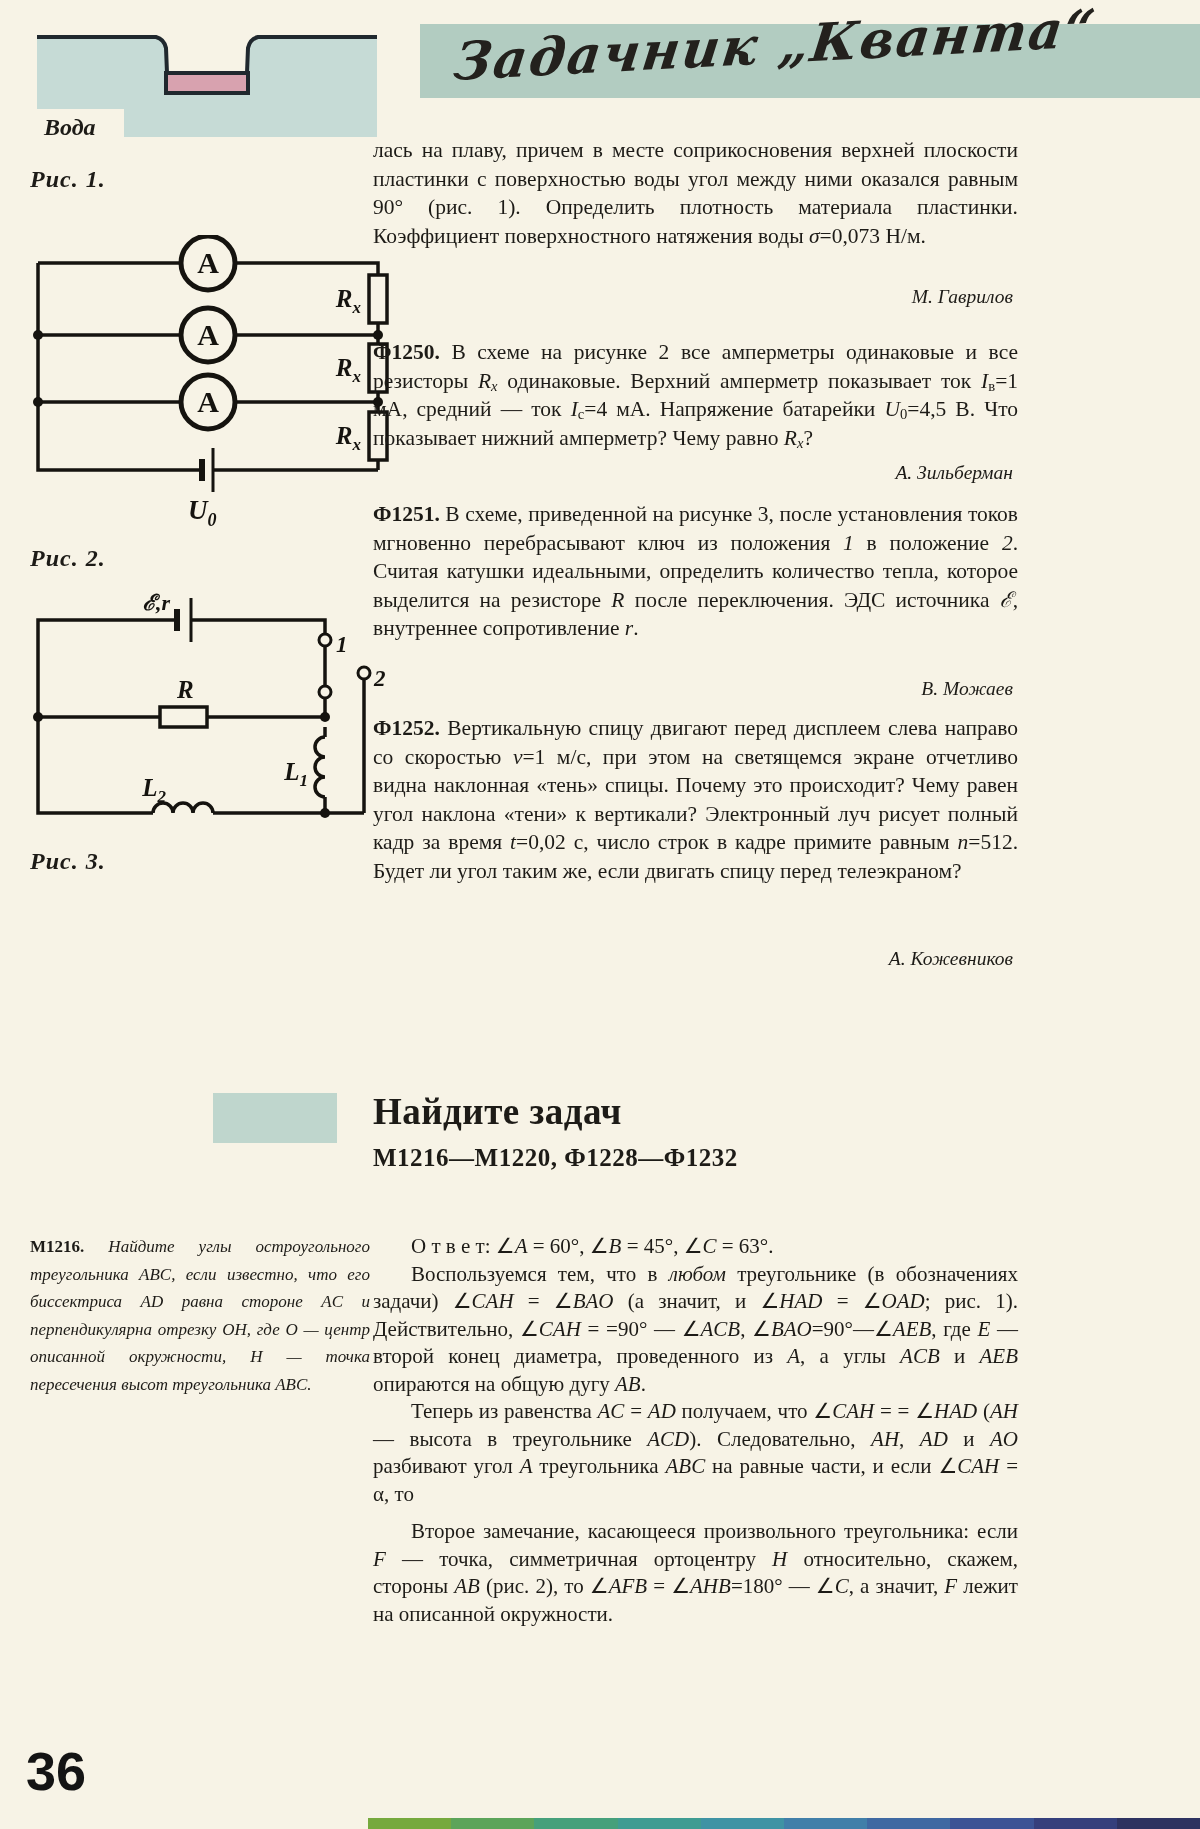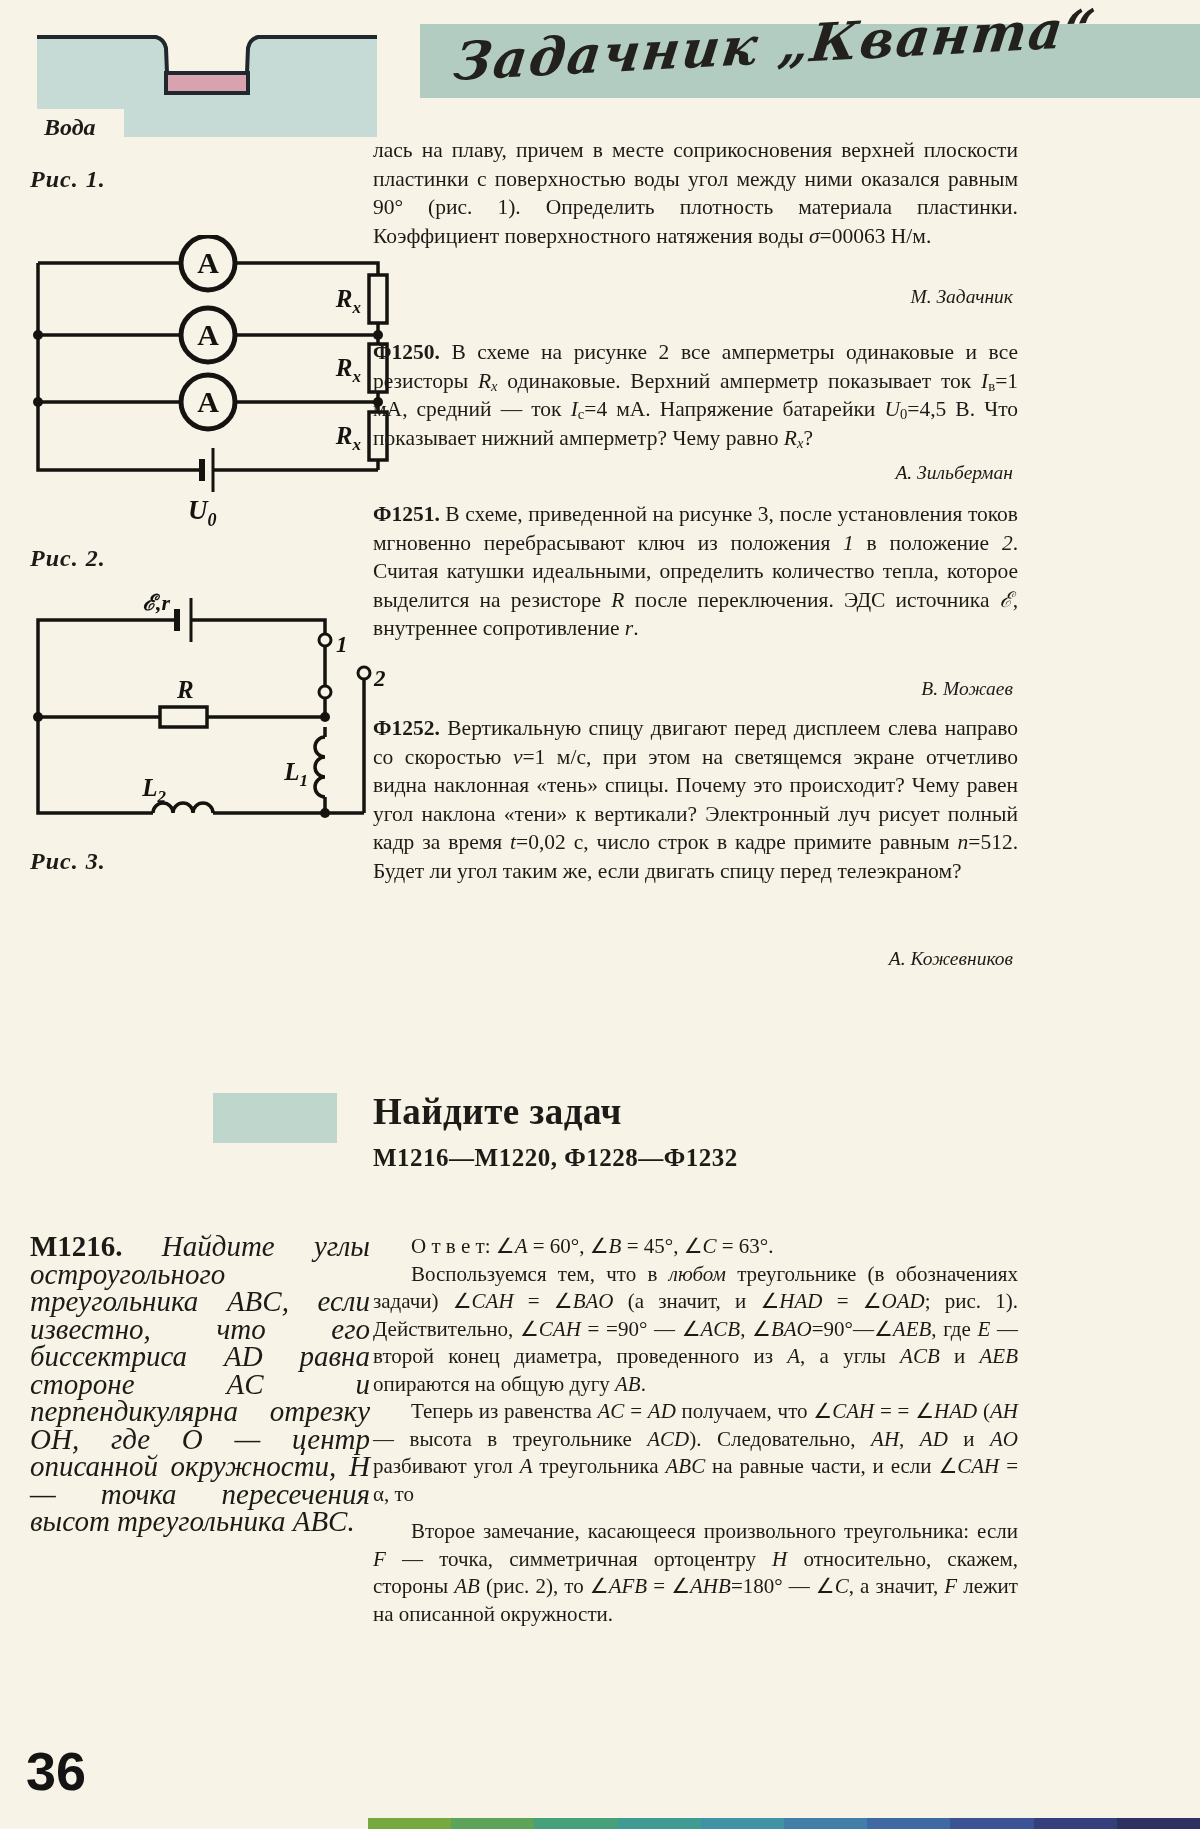--- a/index.html
+++ b/index.html
@@ -24,21 +24,21 @@
   .figcap{font-size:24px;font-weight:bold;font-style:italic;letter-spacing:1px;}
   
   .rcol{left:373px;width:645px;font-size:21.5px;line-height:28.5px;text-align:justify;}
   .rcol p{margin:0;}
   .byline{left:373px;width:640px;text-align:right;font-style:italic;font-size:19.5px;}
   sub{vertical-align:-0.22em;font-size:0.68em;line-height:0;}
   
   .sol-rect{left:213px;top:1093px;width:124px;height:50px;}
   .sol-title{left:373px;top:1090px;font-size:37px;font-weight:bold;letter-spacing:0.5px;}
   .sol-sub{left:373px;top:1144px;font-size:25px;font-weight:bold;letter-spacing:0.5px;}
-  .m1216{left:30px;top:1233px;width:340px;font-size:29px;line-height:27.5px;text-align:justify;}
+  .m1216{left:30px;top:1233px;width:340px;font-size:17px;line-height:27.5px;text-align:justify;}
   .sol-col{left:373px;top:1233px;width:645px;font-size:21px;line-height:27.5px;text-align:justify;}
   .sol-col p{margin:0;}
   .indent{text-indent:38px;}
   .formula{text-align:center;text-indent:0;margin:4px 0 10px 0 !important;}
   
   .pageno{left:26px;top:1740px;font-family:"Liberation Sans", sans-serif;font-weight:bold;font-size:54px;color:#141414;}
   
   .strip{left:368px;bottom:0;width:832px;height:11px;display:flex;}
   .strip div{flex:1;height:100%;}
   svg text{font-family:"Liberation Serif", serif;}
@@ -134,23 +134,23 @@
   <text x="136" y="206" text-anchor="end" font-size="25" font-style="italic" font-weight="bold" fill="#15130f"><tspan>L</tspan><tspan dy="6" font-size="17">2</tspan></text>
   <g fill="#15130f">
     <circle cx="8" cy="127" r="5"></circle>
       <circle cx="295" cy="127" r="5"></circle>
       <circle cx="295" cy="223" r="5"></circle>
   </g>
 </svg>
 <div class="abs figcap" style="left:30px;top:848px">Рис. 3.</div>
 
 <div class="abs rcol" style="top:136px">
-  <p><span>лась на плаву, причем в месте соприкосновения верхней плоскости пластинки с поверхностью воды угол между ними оказался равным 90° (рис. 1). Определить плотность материала пластинки. Коэффициент поверхностного натяжения воды </span><span style="font-style: italic;">σ</span><span>=00063 Н/м.</span></p>
+  <p><span>лась на плаву, причем в месте соприкосновения верхней плоскости пластинки с поверхностью воды угол между ними оказался равным 90° (рис. 1). Определить плотность материала пластинки. Коэффициент поверхностного натяжения воды </span><span style="font-style: italic;">σ</span><span>=0,073 Н/м.</span></p>
 </div>
-<div class="abs byline" style="top:286px">М. Задачник</div>
+<div class="abs byline" style="top:286px">М. Гаврилов</div>
 
 <div class="abs rcol" style="top:338px">
   <p><span style="font-weight: bold;">Ф1250.</span><span> В схеме на рисунке 2 все амперметры одинаковые и все резисторы </span><span style="font-style: italic;">R</span><sub style="font-style: italic;">x</sub><span> одинаковые. Верхний амперметр показывает ток </span><span style="font-style: italic;">I</span><sub>в</sub><span>=1 мА, средний — ток </span><span style="font-style: italic;">I</span><sub>с</sub><span>=4 мА. Напряжение батарейки </span><span style="font-style: italic;">U</span><sub>0</sub><span>=4,5 В. Что показывает нижний амперметр? Чему равно </span><span style="font-style: italic;">R</span><sub style="font-style: italic;">x</sub><span>?</span></p>
 </div>
 <div class="abs byline" style="top:462px">А. Зильберман</div>
 
 <div class="abs rcol" style="top:500px">
   <p><span style="font-weight: bold;">Ф1251.</span><span> В схеме, приведенной на рисунке 3, после установления токов мгновенно перебрасывают ключ из положения </span><span style="font-style: italic;">1</span><span> в положение </span><span style="font-style: italic;">2</span><span>. Считая катушки идеальными, определить количество тепла, которое выделится на резисторе </span><span style="font-style: italic;">R</span><span> после переключения. ЭДС источника </span><span style="font-style: italic;">ℰ</span><span>, внутреннее сопротивление </span><span style="font-style: italic;">r</span><span>.</span></p>
 </div>
 <div class="abs byline" style="top:678px">В. Можаев</div>

